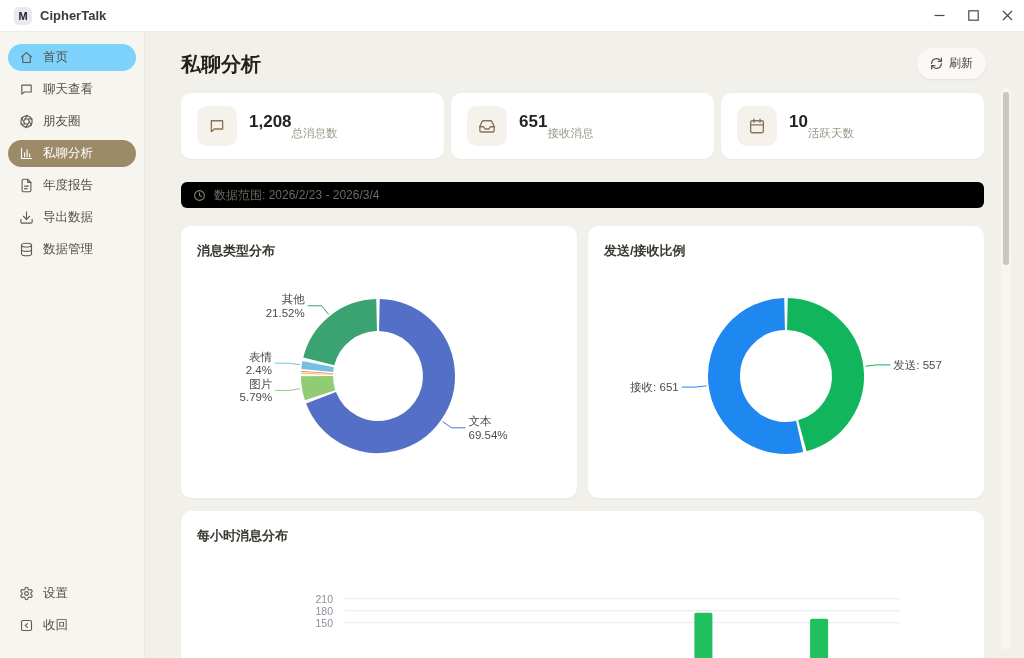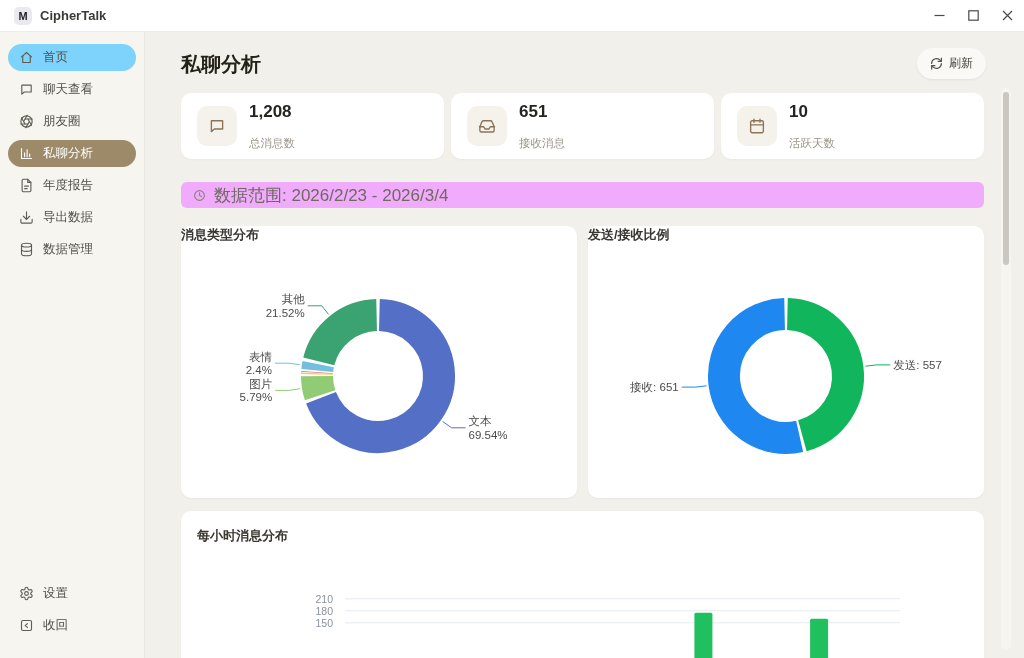--- a/index.html
+++ b/index.html
@@ -42,34 +42,34 @@
   .refresh-btn .ic { display:flex; width:13px; height:13px; color:#55524a; }
 
   .content { margin-left:36px; width:803px; }
 
   
   .stats-row { display:flex; gap:7px; }
   .stat-card { flex:1; background:#ffffff; border-radius:10px; height:66px; padding:0 16px;
                display:flex; align-items:center; gap:12px; box-shadow:0 1px 2px rgba(80,70,50,.05); }
   .stat-icon { width:40px; height:40px; border-radius:10px; background:#f5f2ec; color:#8a7458;
                display:flex; align-items:center; justify-content:center; flex:none; }
-  .stat-text { display:flex; flex-direction:column; }
+  .stat-text { display:flex; flex-direction:row; }
   .stat-value { font-size:17px; font-weight:bold; color:#262420; line-height:20px; }
   .stat-label { font-size:11.5px; color:#9b968a; margin-top:14px; }
 
   
-  .date-bar { margin-top:23px; height:26px; background:#f0abfc; border-radius:6px;
-              display:flex; align-items:center; gap:8px; padding:0 12px; font-size:17px; color:#6e6a60; }
+  .date-bar { margin-top:23px; height:26px; background:#000000; border-radius:6px;
+              display:flex; align-items:center; gap:8px; padding:0 12px; font-size:12px; color:#6e6a60; }
   .date-bar .ic { display:flex; width:13px; height:13px; color:#8a8578; }
 
   
   .charts-row { margin-top:18px; display:flex; gap:11px; }
   .card { background:#ffffff; border-radius:10px; box-shadow:0 1px 2px rgba(80,70,50,.05);
           position:relative; }
-  .chart-card { width:396px; height:272px; }
+  .chart-card { width:396px; height:272px; padding:16px; }
   .card h2 { font-size:13px; font-weight:600; color:#3a3731; }
   .chart-card svg, .bottom-card svg { position:absolute; left:0; top:0; }
   .bottom-card { margin-top:13px; width:803px; height:280px; padding:16px; }
   svg text { font-family:"Liberation Sans","DejaVu Sans",sans-serif; }
 
   
   .scroll-track { position:absolute; right:13px; top:56px; bottom:8px; width:10px;
                   border-radius:5px; background:#f6f5ef; }
   .scroll-thumb { position:absolute; left:2px; top:4px; width:6px; height:173px;
                   border-radius:3px; background:#c9c7c0; }

